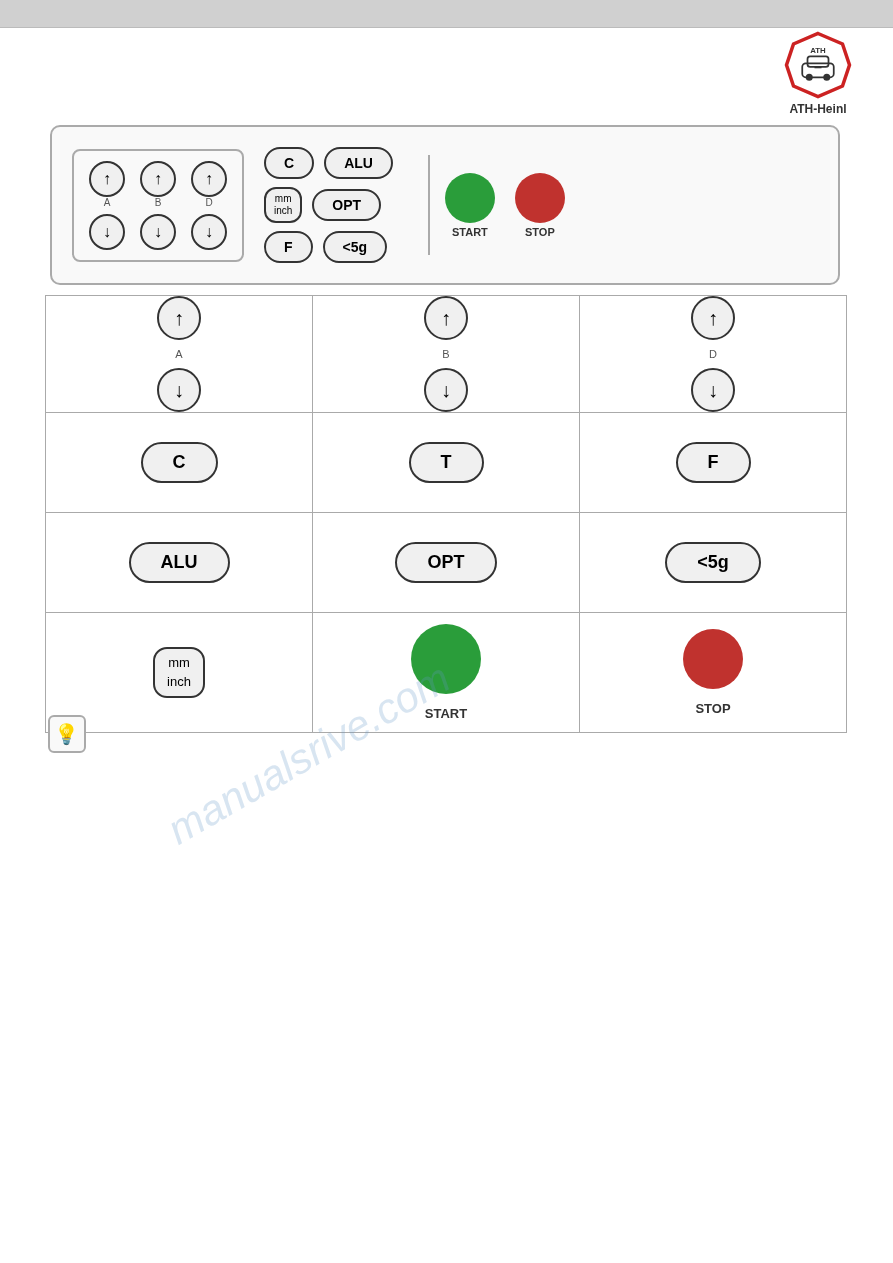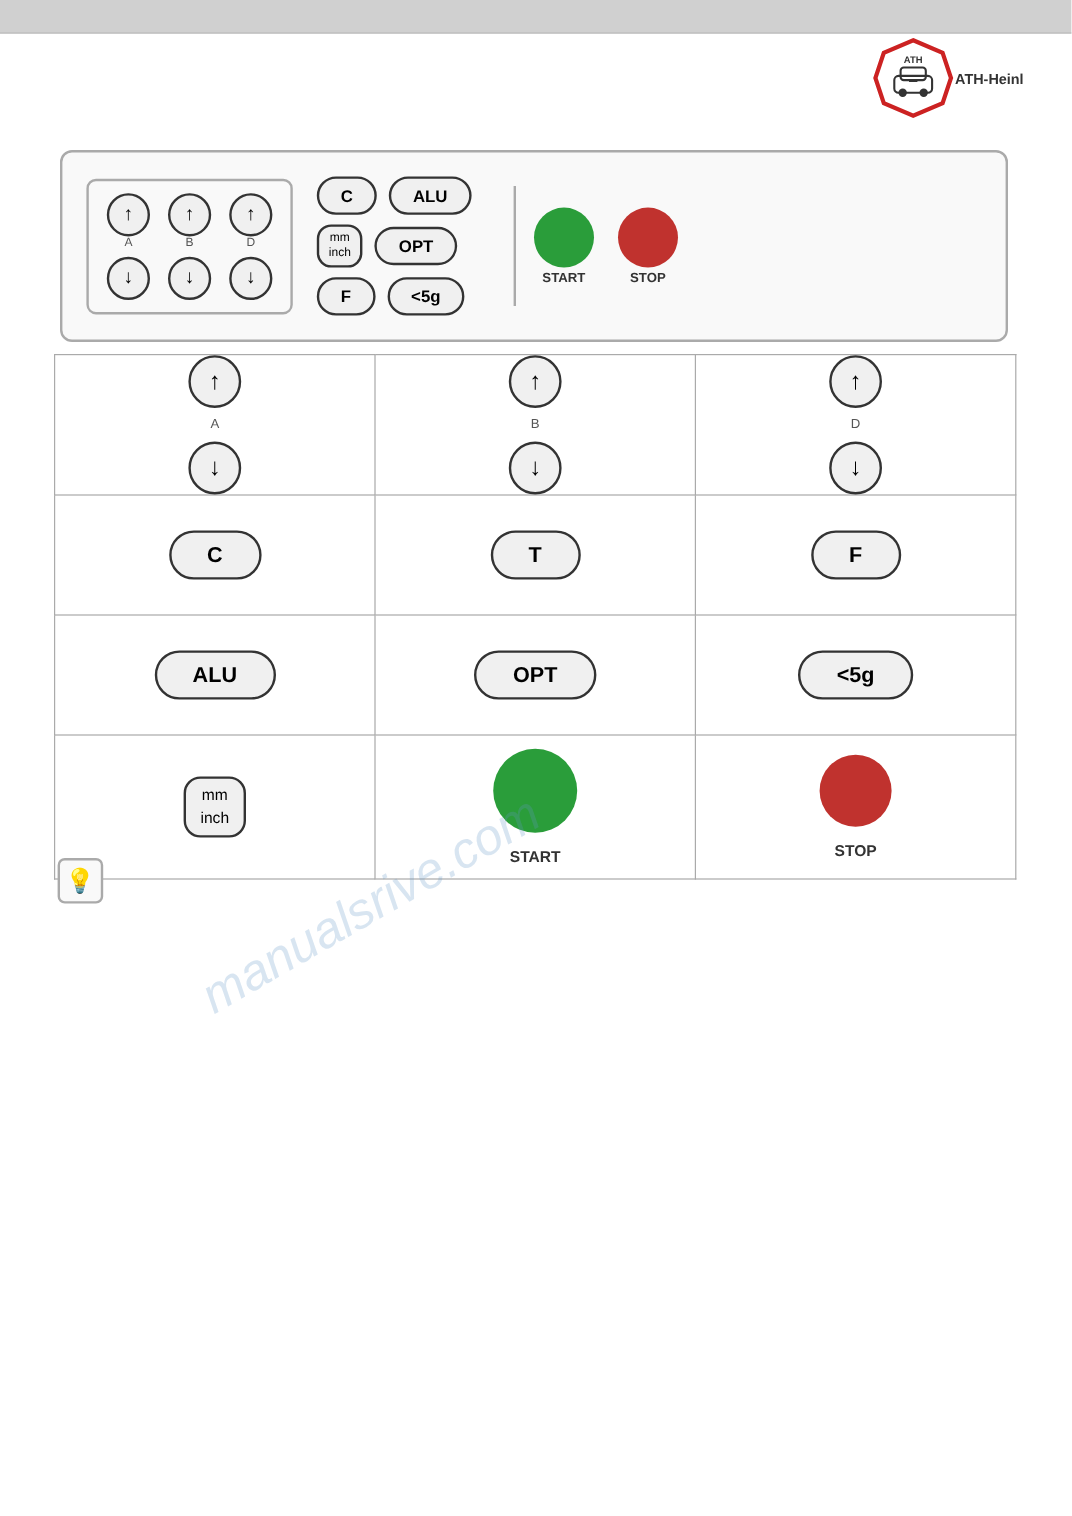--- a/index.html
+++ b/index.html
@@ -18,21 +18,21 @@
       background: #d0d0d0;
       border-bottom: 1px solid #bbb;
     }
 
     
     .logo-area {
       position: absolute;
       top: 30px;
       right: 40px;
       display: flex;
-      flex-direction: row;
+      flex-direction: column;
       align-items: center;
     }
 
     .logo-hexagon {
       width: 70px;
       height: 70px;
     }
 
     .logo-label {
       font-size: 12px;

